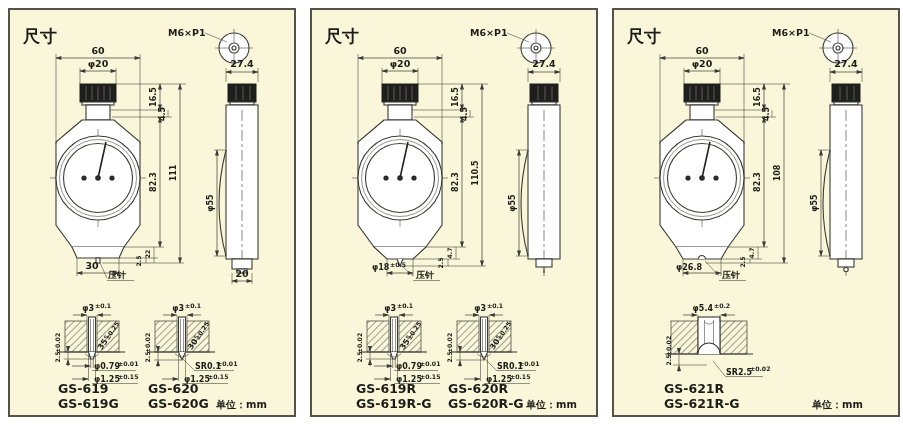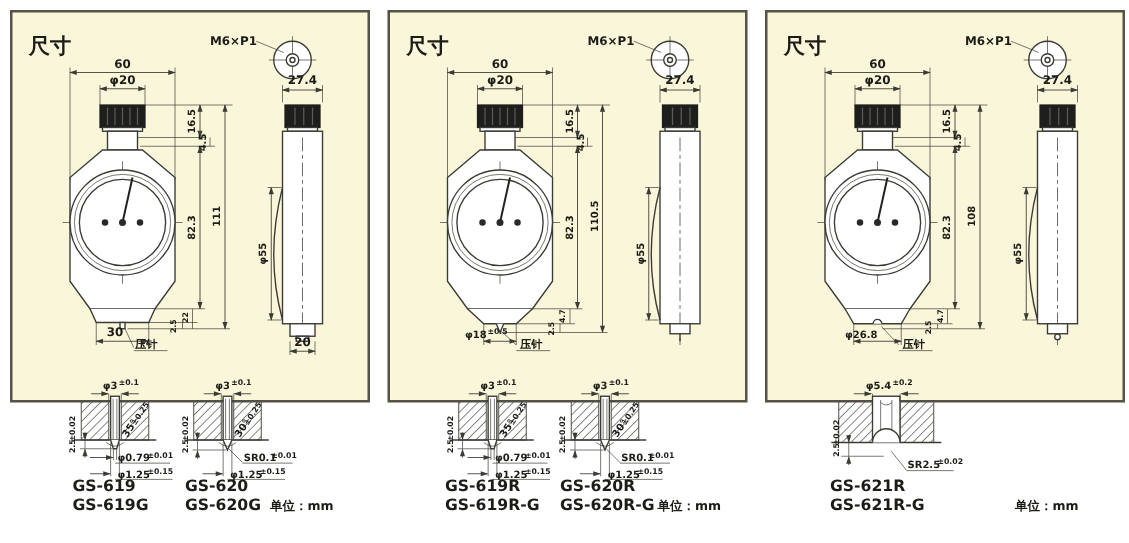--- a/index.html
+++ b/index.html
@@ -1,17 +1,17 @@
 <!DOCTYPE html>
 <html><head>
 <meta charset="utf-8">
 <style>
   html,body{margin:0;padding:0;background:#ffffff;}
   .canvas{position:relative;width:903px;height:434px;background:#ffffff;overflow:hidden;font-family:"DejaVu Sans","Liberation Sans",sans-serif;}
-  .panel{position:absolute;top:8px;width:288px;height:314px;background:#faf6d9;border:2px solid#55524a;box-sizing:border-box;}
+  .panel{position:absolute;top:8px;width:288px;height:409px;background:#faf6d9;border:2px solid#55524a;box-sizing:border-box;}
   svg text{font-family:"DejaVu Sans","Liberation Sans",sans-serif;fill:#1c1c18;}
   .ttl{font-size:17px;font-weight:bold;}
   .thr{font-size:9.5px;font-weight:600;}
   .d{font-size:9.5px;font-weight:600;}
   .ds{font-size:8px;font-weight:600;}
   .tol{font-size:6.2px;font-weight:600;}
   .mdl{font-size:12.5px;font-weight:bold;}
   .unit{font-size:10px;font-weight:600;}
   .yaj{font-size:9px;font-weight:600;}
   .ln{stroke:#3b3b36;stroke-width:1.1;fill:none;}

